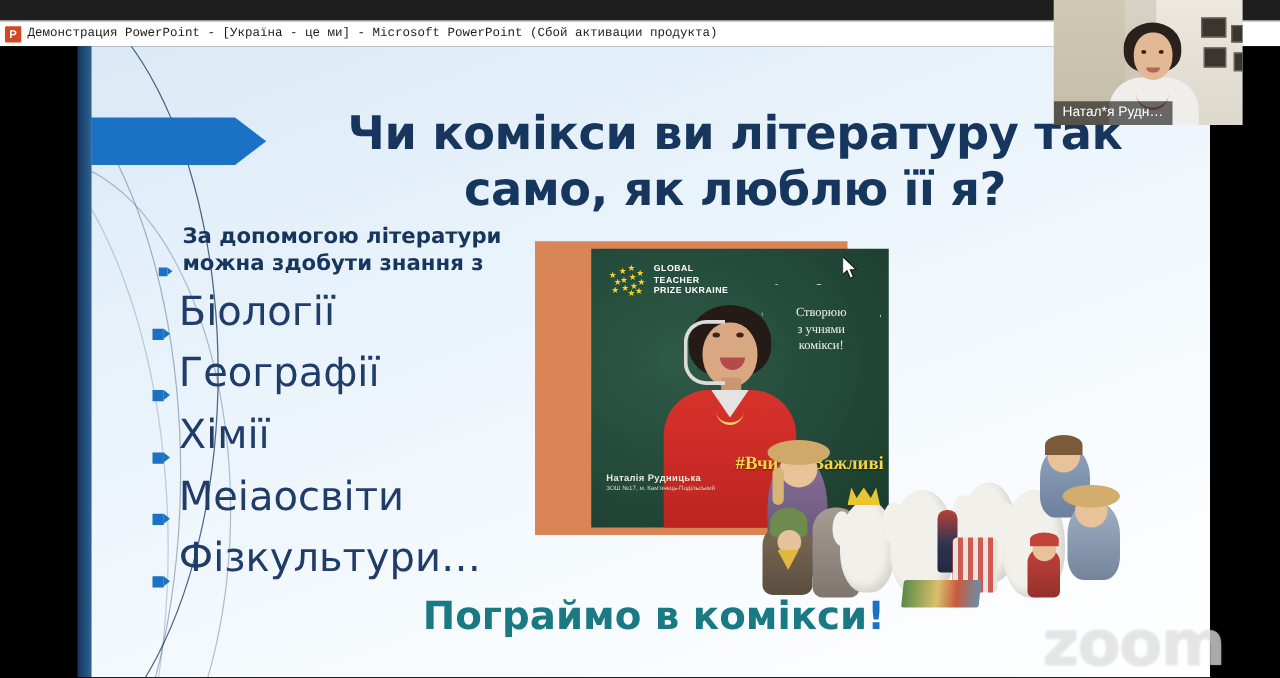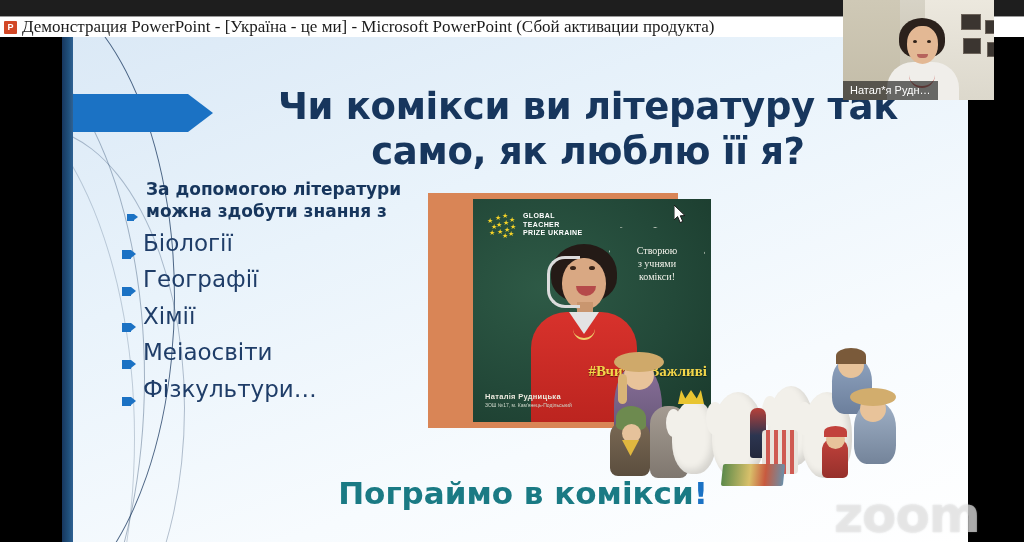--- a/index.html
+++ b/index.html
@@ -36,24 +36,24 @@
     background: #d24726;
     color: #fff;
     font-size: 9px; font-weight: bold;
     display: flex; align-items: center; justify-content: center;
     border-radius: 1px;
     flex: 0 0 auto;
     margin-right: 5px;
     font-family: "Liberation Sans", sans-serif;
   }
   .titlebar-text {
-    font-size: 17px;
+    font-size: 10px;
     color: #1b1b1b;
     white-space: nowrap;
-    font-family: Liberation Serif, serif;
+    font-family: Liberation Mono, monospace;
   }
 
   
   .left-gutter {
     position: absolute; left: 0; top: 37px;
     width: 62px; height: 505px;
     background: #000;
     z-index: 6;
   }
   .navy-stripe {
@@ -148,21 +148,21 @@
   .bullet-lead .bullet-mark { margin-top: 6px; width: 12px;}
   .bullet-lead .bullet-mark::before { width: 7px; height: 7px;}
   .bullet-lead .bullet-mark::after { left:7px;border-top-width:3.5px;border-bottom-width:3.5px;border-left-width:4px;}
   .bullet-lead .bullet-text {
     font-size: 17px; font-weight: bold; color: #17365d;
     line-height: 1.28;
     font-family: "DejaVu Sans", sans-serif;
   }
   .bullet-item .bullet-mark { margin-top: 13px; margin-left: -5px;}
   .bullet-item .bullet-text {
-    font-size: 23px; color: #1f3d68; font-weight: 400;
+    font-size: 32px; color: #1f3d68; font-weight: 400;
     line-height: 1.42;
     font-family: "DejaVu Sans", sans-serif;
   }
 
   
   .bottom-line {
     position: absolute; left: 150px; top: 438px;
     width: 600px; text-align: center;
     font-size: 31px; font-weight: bold;
     color: #1a7a84;
@@ -257,21 +257,21 @@
   .bubble-text {
     position: absolute; inset: 0;
     display:flex; align-items:center; justify-content:center;
     text-align:center;
     color:#f2f2ea; font-size:10px; line-height:13px;
     font-family:"Liberation Serif", serif;
     white-space: pre-line;
   }
   
   .photo-cap {
-    position:absolute; left:12px; bottom:14px; z-index:4;
+    position:absolute; left:12px; bottom:28px; z-index:4;
   }
   .photo-cap .name {
     color:#eceadf; font-size:7.5px; font-weight:600; letter-spacing:.3px;
     font-family:"Liberation Sans", sans-serif;
   }
   .photo-cap .school {
     color:#cfd8cb; font-size:5px; margin-top:1.5px;
     font-family:"Liberation Sans", sans-serif;
   }
   

